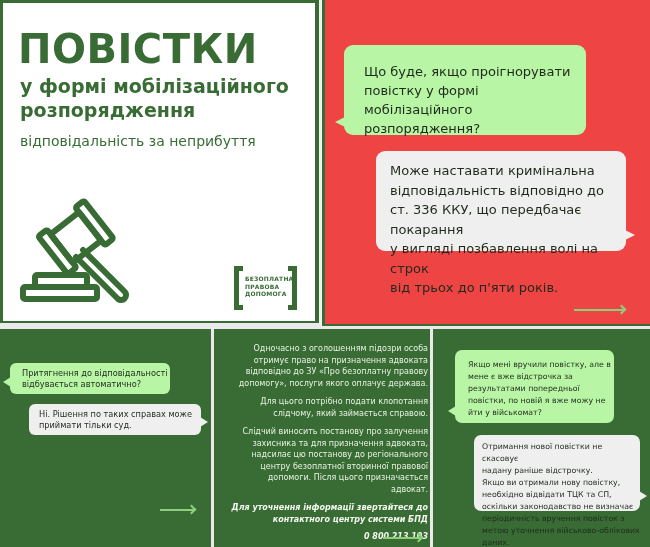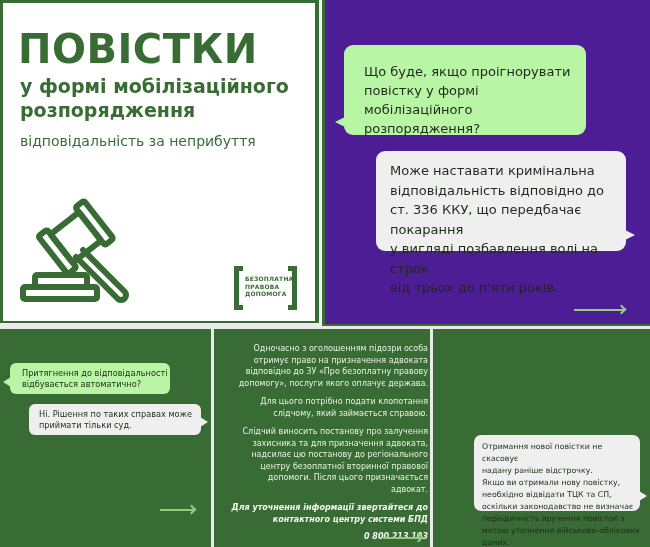--- a/index.html
+++ b/index.html
@@ -13,21 +13,21 @@
   .title-sub { position: absolute; left: 17px; top: 71px; font-size: 19px; font-weight: bold; color: #386c34; line-height: 24px; }
   .title-desc { position: absolute; left: 17px; top: 130px; font-size: 14px; color: #386c34; line-height: 17px; }
 
   .gavel { position: absolute; left: 14px; top: 192px; }
   .logo { position: absolute; left: 231px; top: 263px; width: 63px; height: 44px; }
   .logo .br { position: absolute; top: 0; width: 9px; height: 44px; border: 5px solid #386c34; }
   .logo .br.l { left: 0; border-right: none; }
   .logo .br.r { right: 0; border-left: none; }
   .logo .txt { position: absolute; left: 11px; top: 9px; font-size: 6px; font-weight: bold; color: #386c34; line-height: 7.5px; letter-spacing: 0.2px; }
 
-  .p-chat1 { left: 325px; top: 0; width: 325px; height: 324px; background: #4c1d95; }
+  .p-chat1 { left: 325px; top: 0; width: 325px; height: 324px; background: #ef4444; }
   .bubble { position: absolute; border-radius: 9px; color: #1f2a1c; }
   .bubble.green { background: #b8f5a4; }
   .bubble.grey { background: #efefef; }
   .tail-l::before { content: ""; position: absolute; left: -9px; bottom: 8px; border-top: 5px solid transparent; border-bottom: 5px solid transparent; border-right: 10px solid #b8f5a4; }
   .tail-r::after { content: ""; position: absolute; right: -9px; bottom: 11px; border-top: 5px solid transparent; border-bottom: 5px solid transparent; border-left: 10px solid #efefef; }
 
   .b1 { left: 19px; top: 45px; width: 242px; height: 90px; padding: 17px 0 0 20px; font-size: 13px; line-height: 19px; }
   .b2 { left: 51px; top: 151px; width: 250px; height: 100px; padding: 10px 0 0 14px; font-size: 13px; line-height: 19.5px; }
 
   .arrow { position: absolute; height: 2px; background: #8ed07a; }
@@ -135,20 +135,27 @@
     <p>Слідчий виносить постанову про залучення захисника та для призначення адвоката, надсилає цю постанову до регіонального центру безоплатної вторинної правової допомоги. Після цього призначається адвокат.</p>
     <p class="em">Для уточнення інформації звертайтеся до контактного центру системи БПД</p>
     <p class="phone">0 800 213 103</p>
   </div>
 </div>
 <div class="arrow a3"></div>
 
 <div class="vline" style="left:430px;"></div>
 
 <div class="panel p-row2 p-c3">
+  <div class="bubble green tail-l b5">
+    <div>Якщо мені вручили повістку, але в</div>
+    <div>мене є вже відстрочка за</div>
+    <div>результатами попередньої</div>
+    <div>повістки, по новій я вже можу не</div>
+    <div>йти у військомат?</div>
+  </div>
   <div class="bubble grey tail-r b6">
     <div>Отримання нової повістки не скасовує</div>
     <div>надану раніше відстрочку.</div>
     <div>Якщо ви отримали нову повістку,</div>
     <div>необхідно відвідати ТЦК та СП,</div>
     <div>оскільки законодавство не визначає</div>
     <div>періодичність вручення повісток з</div>
     <div>метою уточнення військово-облікових</div>
     <div>даних.</div>
   </div>

